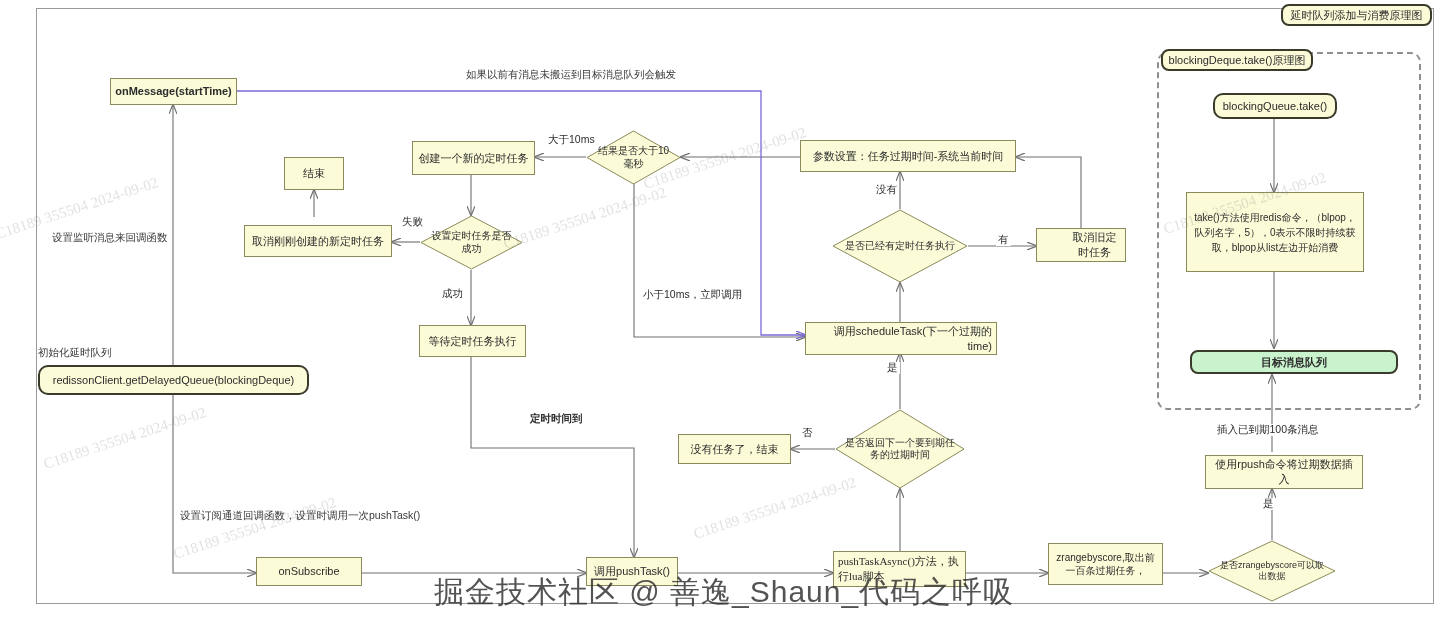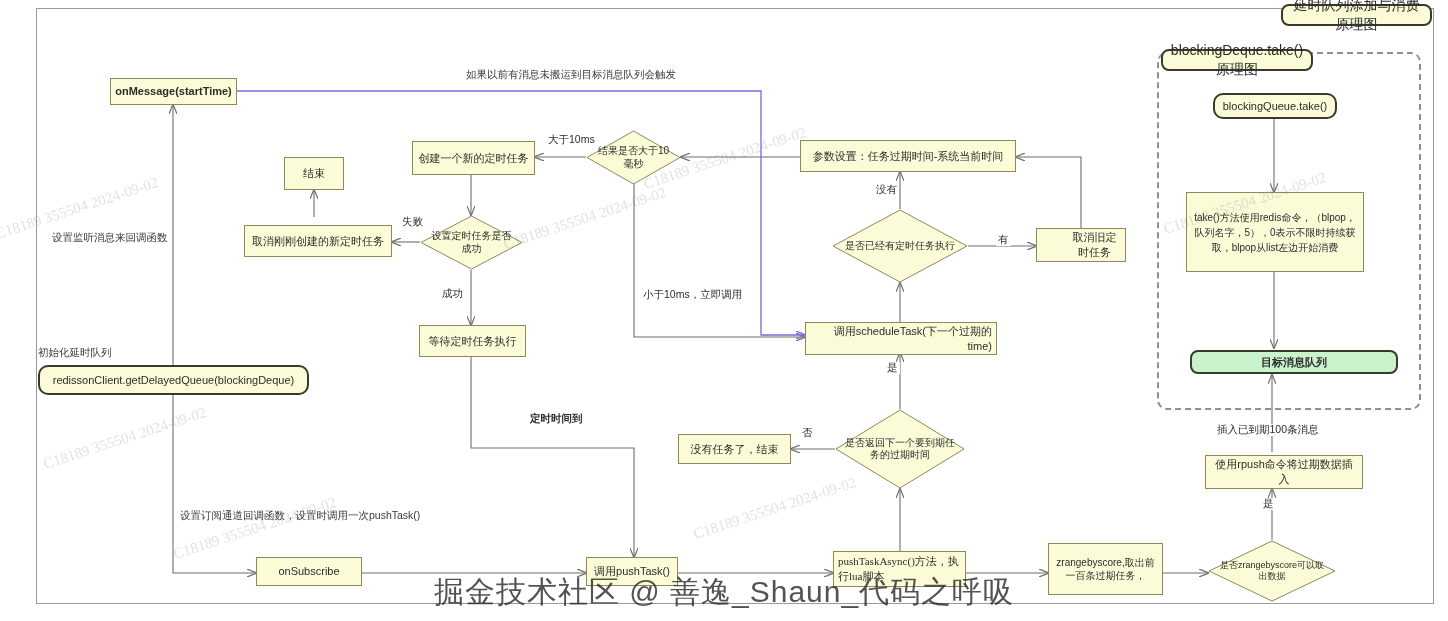--- a/index.html
+++ b/index.html
@@ -61,21 +61,21 @@
   .node.green {
     background: #c9f3cd;
     border: 2px solid #3a3a2a;
     border-radius: 8px;
     font-weight: bold;
   }
   .node.title-chip {
     border-radius: 8px;
     border: 2px solid #3a3a2a;
     background: #fbfbd8;
-    font-size: 14px;
+    font-size: 11px;
   }
   
   .diamond {
     position: absolute;
     box-sizing: border-box;
   }
   .diamond .dshape {
     position: absolute;
     inset: 0;
   }
@@ -237,21 +237,21 @@
   <div class="node rounded" style="left:38px; top:365px; width:271px; height:30px;">redissonClient.getDelayedQueue(blockingDeque)</div>
 
   <div class="node" style="left:678px; top:434px; width:113px; height:30px;">没有任务了，结束</div>
 
   <div class="node" style="left:256px; top:557px; width:106px; height:29px;">onSubscribe</div>
 
   <div class="node" style="left:586px; top:557px; width:92px; height:29px;">调用pushTask()</div>
 
   <div class="node" style="left:833px; top:551px; width:133px; height:36px; text-align:left; justify-content:flex-start;font-family:Liberation Serif, serif;">pushTaskAsync()方法，执行lua脚本</div>
 
-  <div class="node" style="left:1048px; top:543px; width:115px; height:52px; font-size:10px;">zrangebyscore,取出前一百条过期任务，</div>
+  <div class="node" style="left:1048px; top:543px; width:115px; height:42px; font-size:10px;">zrangebyscore,取出前一百条过期任务，</div>
 
   <div class="node" style="left:1205px; top:455px; width:158px; height:34px;">使用rpush命令将过期数据插入</div>
 
   <div class="node rounded" style="left:1213px; top:93px; width:124px; height:26px;">blockingQueue.take()</div>
 
   <div class="node" style="left:1186px; top:192px; width:178px; height:80px; font-size:10px; line-height:1.5;">take()方法使用redis命令，（blpop，队列名字，5），0表示不限时持续获取，blpop从list左边开始消费</div>
 
   <div class="node green" style="left:1190px; top:350px; width:208px; height:24px;">目标消息队列</div>
 
   <div class="diamond" style="left:586px; top:130px; width:95px; height:55px;">

